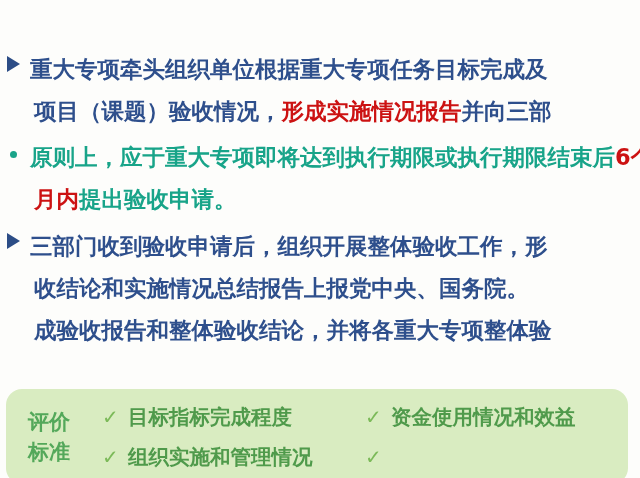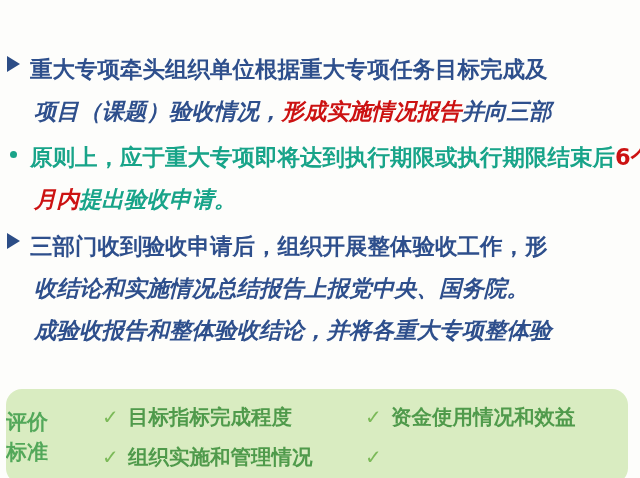--- a/index.html
+++ b/index.html
@@ -68,21 +68,20 @@
   }
   .line {
     font-size: 22.5px;
     font-weight: bold;
     line-height: 42px;
     white-space: nowrap;
     letter-spacing: 0px;
   }
   .line.indent {
     padding-left: 4px;
-    font-style: italic;
   }
   .c-blue  { color: #2e4f8c; }
   .c-red   { color: #cc1212; }
   .c-teal  { color: #18a489; }
 
   .blk-1 { margin-bottom: 2px; }
   .blk-2 { margin-top: 4px; margin-bottom: 2px; }
   .blk-3 { margin-top: 5px; }
 
   
@@ -95,20 +94,21 @@
     background: #d9ecc1;
     border-radius: 16px;
     box-sizing: border-box;
     display: flex;
     align-items: center;
     overflow: hidden;
   }
   .criteria-label {
     width: 96px;
     flex: 0 0 96px;
+    padding-left: 22px;
     box-sizing: border-box;
     color: #53a85a;
     font-size: 21px;
     font-weight: bold;
     line-height: 30px;
   }
   .criteria-cols {
     flex: 1 1 auto;
     display: flex;
   }

